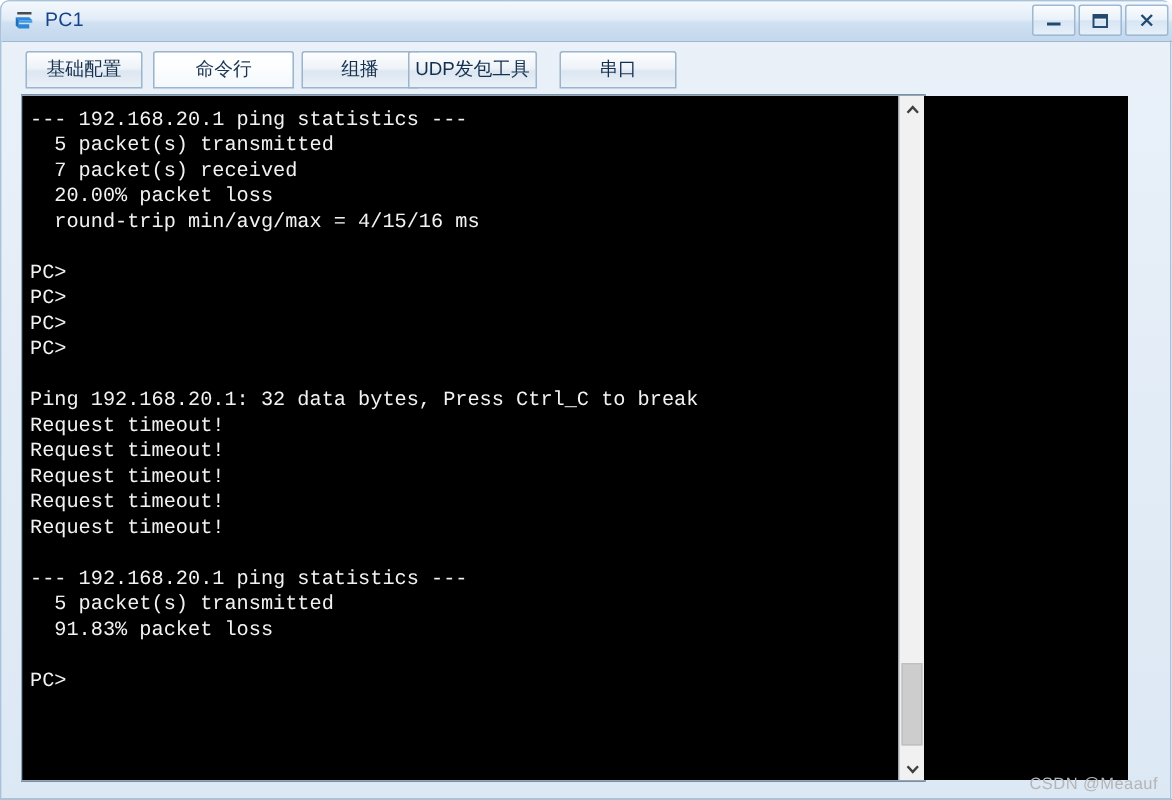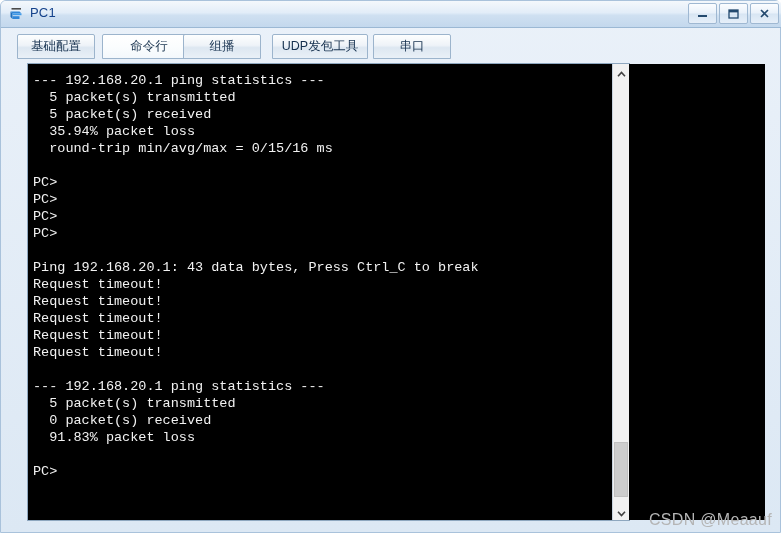--- a/index.html
+++ b/index.html
@@ -97,21 +97,21 @@
     border-radius: 2px 2px 0 0;
   }
   .tab.active {
     background: linear-gradient(to bottom, #ffffff 0%, #fbfdfe 50%, #f3f8fc 100%);
     color: #1b3550;
   }
 
   
   .term-outer {
     position: absolute;
-    left: 26px; top: 62px;
+    left: 13px; top: 62px;
     width: 603px;
     height: 458px;
     box-sizing: border-box;
     border: 1px solid #8ea7bf;
     background: #000000;
   }
   .term-body {
     position: absolute;
     left: 0; top: 0;
     width: 737px;
@@ -161,21 +161,21 @@
     background: #cdcdcd;
     border: 1px solid #c0c0c0;
     box-sizing: border-box;
   }
 
   
   .watermark {
     position: absolute;
     right: 8px;
     bottom: 3px;
-    font-size: 16px;
+    font-size: 11px;
     color: #b5b5b5;
     font-family: "Liberation Sans", sans-serif;
     letter-spacing: 0.3px;
   }
 </style>
 </head>
 <body>
 
 <div class="window">
 
@@ -211,54 +211,53 @@
     </div>
   </div>
 
   <div class="tabstrip">
     <div class="tab" style="left:16px;width:78px;">
       <span>基础配置</span>
     </div>
     <div class="tab active" style="left:101px;width:94px;">
       <span>命令行</span>
     </div>
-    <div class="tab" style="left:182px;width:78px;">
+    <div class="tab" style="left:200px;width:78px;">
       <span>组播</span>
     </div>
-    <div class="tab" style="left:271px;width:96px;">
+    <div class="tab" style="left:271px;width:86px;">
       <span>UDP发包工具</span>
     </div>
     <div class="tab" style="left:372px;width:78px;">
       <span>串口</span>
     </div>
   </div>
 
   <div class="term-outer">
     <div class="term-body" id="terminal-body">
         <div class="term-line">--- 192.168.20.1 ping statistics ---</div>
         <div class="term-line">  5 packet(s) transmitted</div>
-        <div class="term-line">  5 packet(s) received</div>
-        <div class="term-line">  35.94% packet loss</div>
-        <div class="term-line">  round-trip min/avg/max = 0/15/16 ms</div>
-        <div class="term-line"></div>
-        <div class="term-line">PC&gt;</div>
-        <div class="term-line">PC&gt;</div>
-        <div class="term-line">PC&gt;</div>
-        <div class="term-line">PC&gt;</div>
-        <div class="term-line"></div>
-        <div class="term-line">Ping 192.168.20.1: 43 data bytes, Press Ctrl_C to break</div>
+        <div class="term-line">  7 packet(s) received</div>
+        <div class="term-line">  20.00% packet loss</div>
+        <div class="term-line">  round-trip min/avg/max = 4/15/16 ms</div>
+        <div class="term-line"></div>
+        <div class="term-line">PC&gt;</div>
+        <div class="term-line">PC&gt;</div>
+        <div class="term-line">PC&gt;</div>
+        <div class="term-line">PC&gt;</div>
+        <div class="term-line"></div>
+        <div class="term-line">Ping 192.168.20.1: 32 data bytes, Press Ctrl_C to break</div>
         <div class="term-line">Request timeout!</div>
         <div class="term-line">Request timeout!</div>
         <div class="term-line">Request timeout!</div>
         <div class="term-line">Request timeout!</div>
         <div class="term-line">Request timeout!</div>
         <div class="term-line"></div>
         <div class="term-line">--- 192.168.20.1 ping statistics ---</div>
         <div class="term-line">  5 packet(s) transmitted</div>
-        <div class="term-line">  0 packet(s) received</div>
         <div class="term-line">  91.83% packet loss</div>
         <div class="term-line"></div>
         <div class="term-line">PC&gt;</div>
       </div>
 
     <div class="scrollbar">
       <div class="sb-btn up">
         <span>
           <svg width="9" height="7" viewBox="0 0 9 7">
               <path d="M1 5.2 L4.5 1.4 L8 5.2" stroke="#404040" stroke-width="1.6" fill="none"></path>

